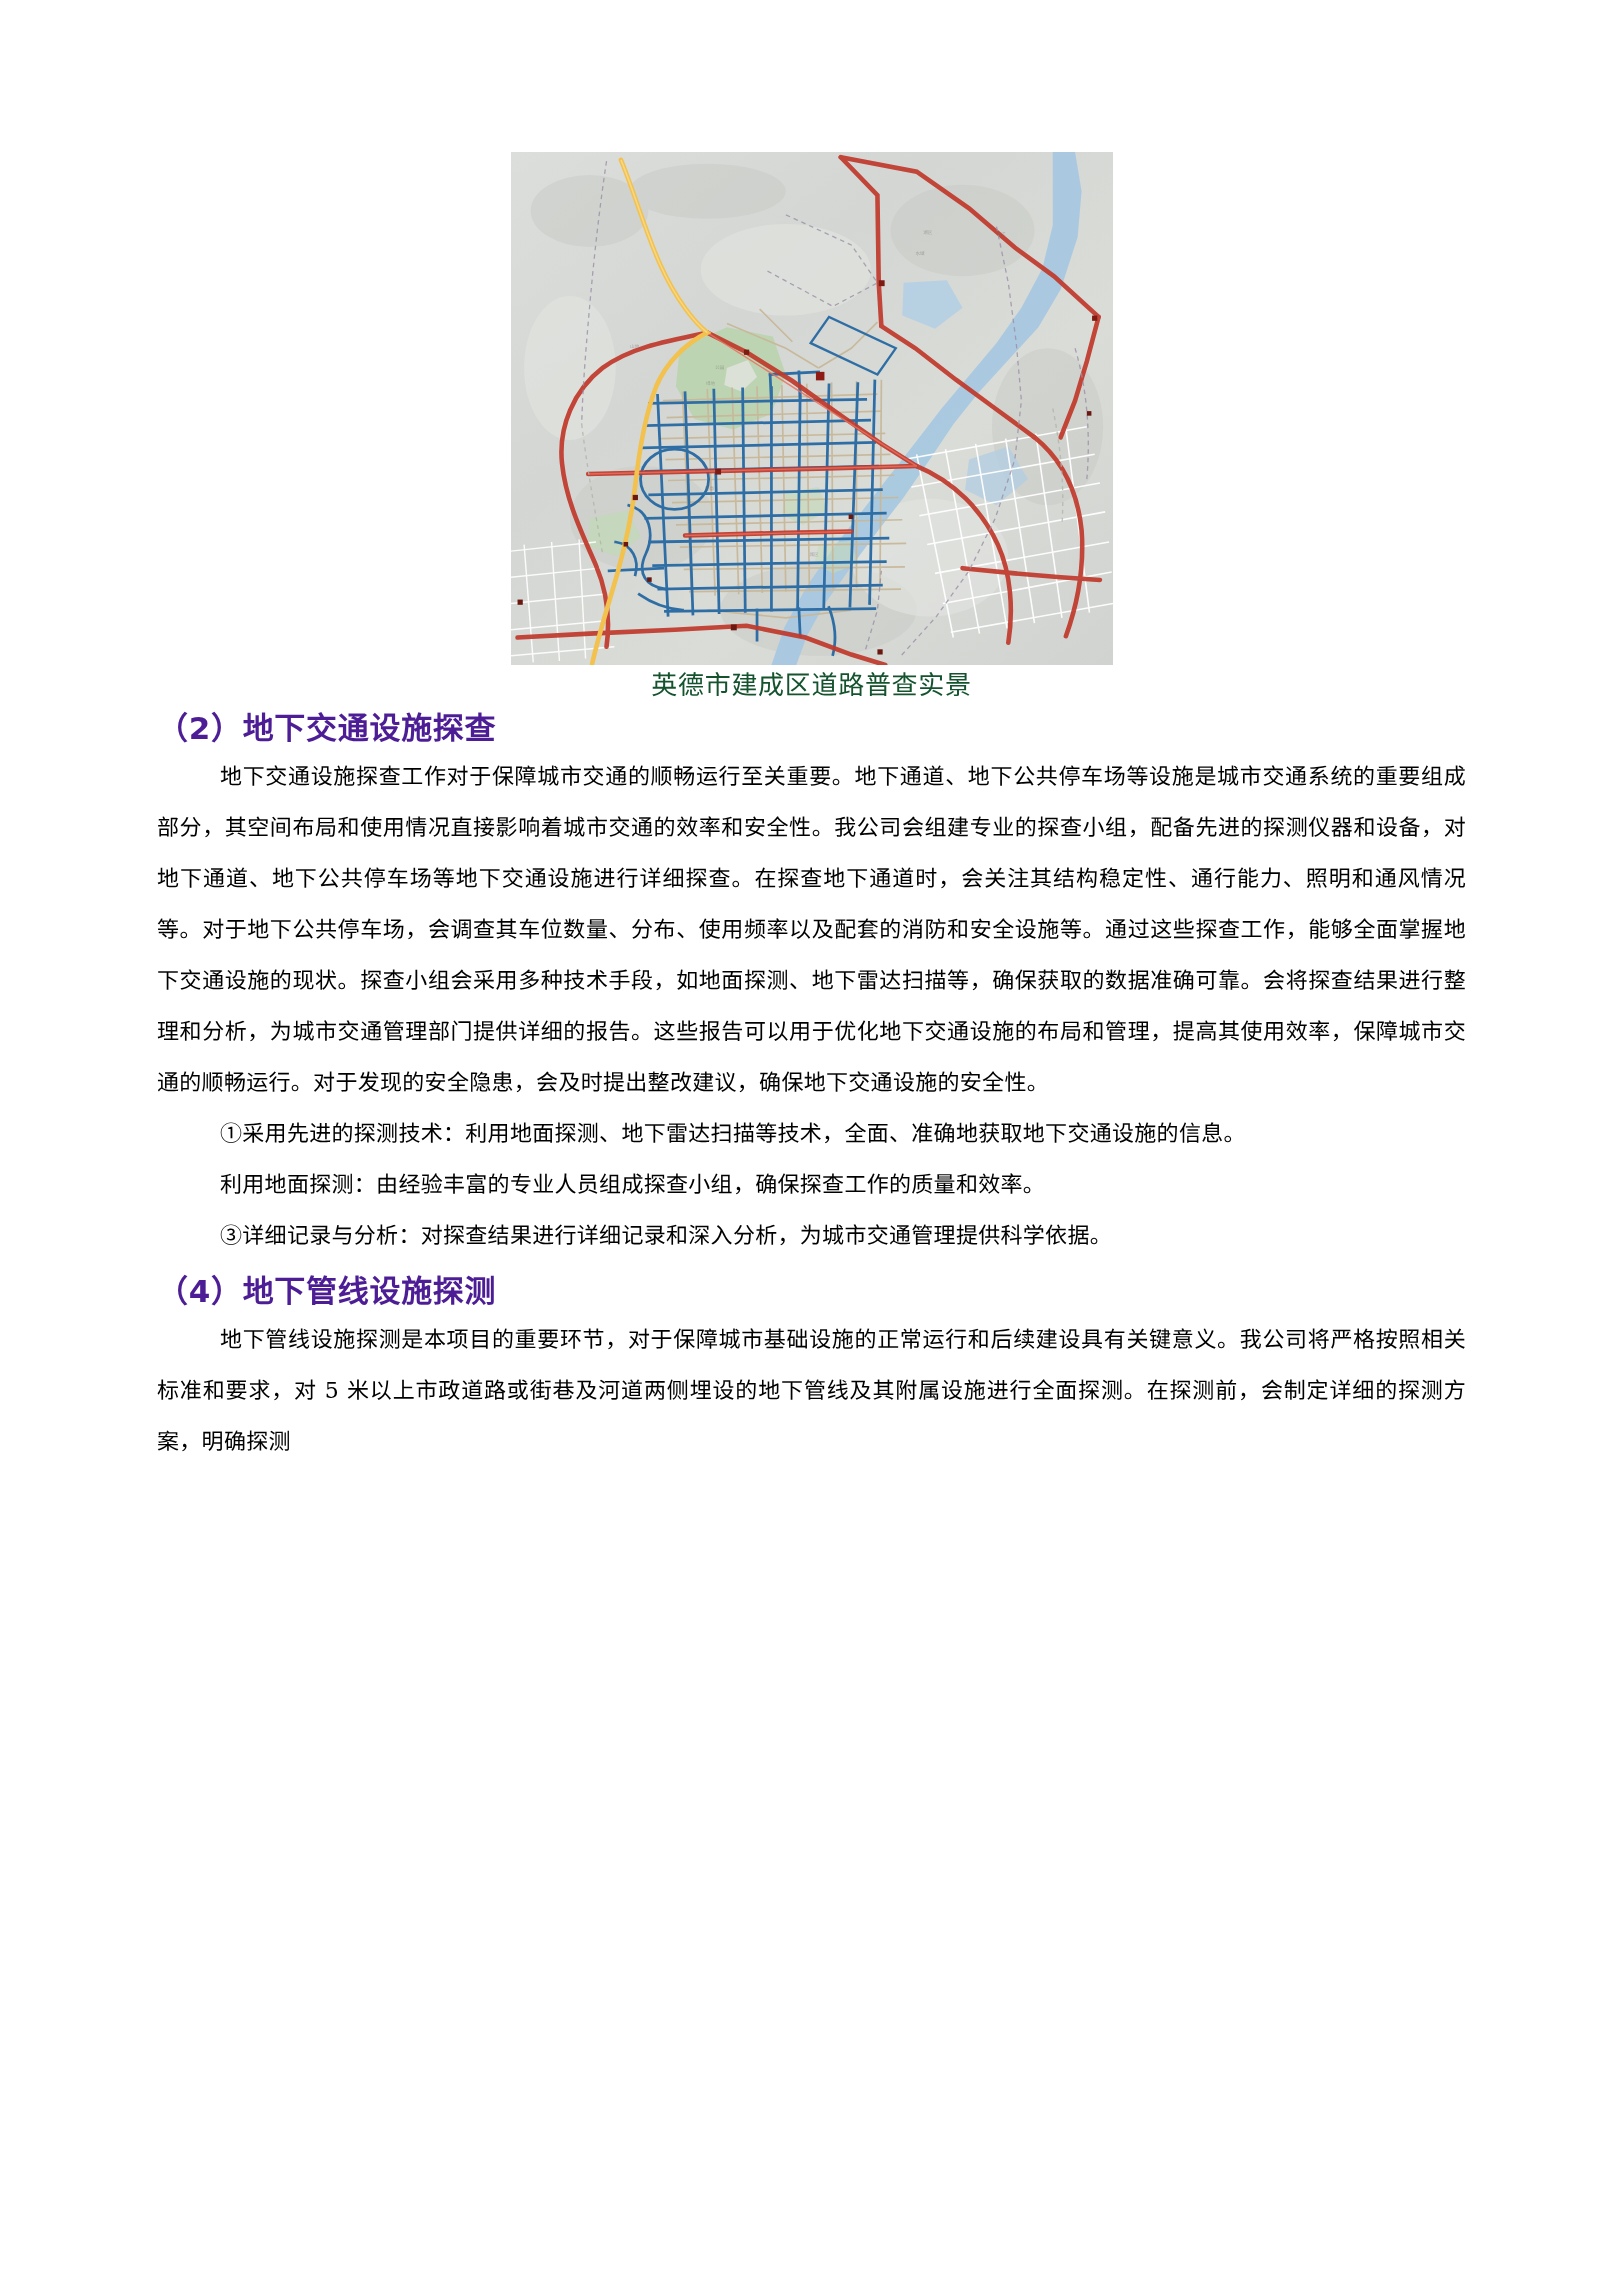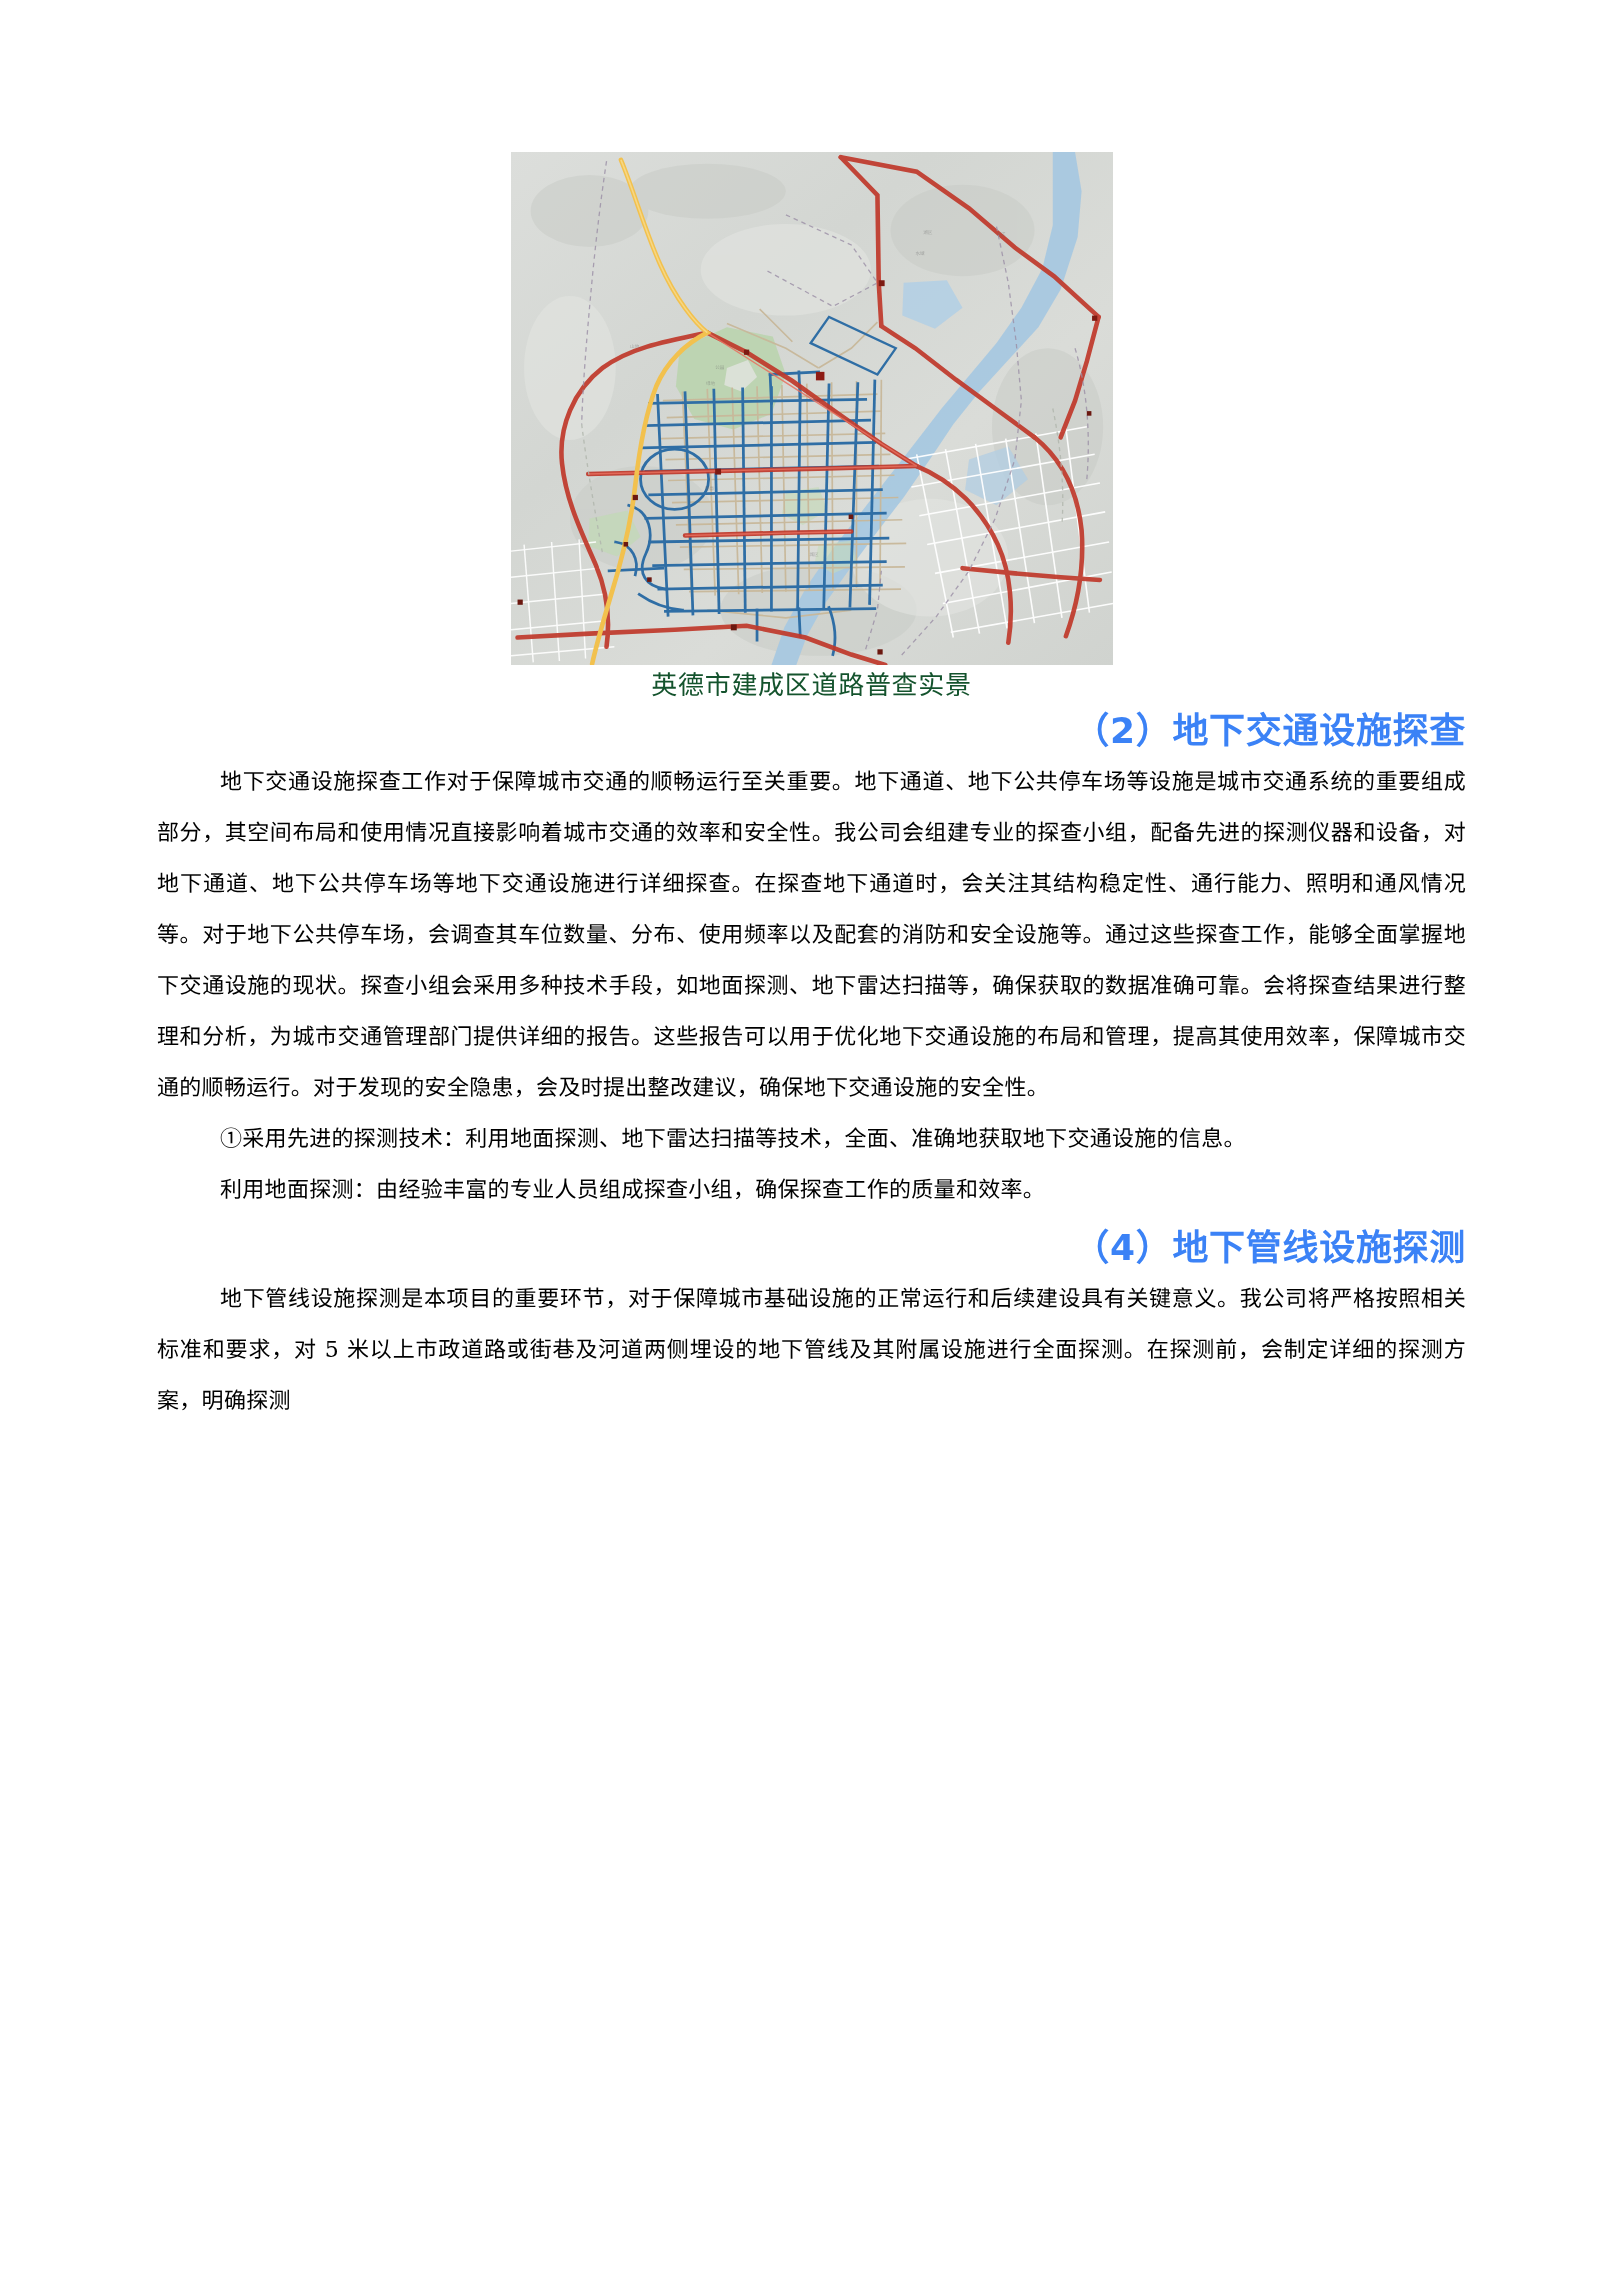--- a/index.html
+++ b/index.html
@@ -57,26 +57,25 @@
   .body-col {
     margin: 0 auto;
     width: 1309px;        
     padding-left: 0;
     box-sizing: border-box;
   }
 
   .h-sub {
     font-family: "DejaVu Sans", "Liberation Sans", sans-serif;
     font-weight: bold;
-    font-size: 36px;
+    font-size: 31px;
     line-height: 1.08;
     letter-spacing: 0.7px;
     margin: 10.5px 0 0 0;
-    color: #3b82f6;
-    text-align: right;
+    color: #4c1d95;
   }
   .h-sub.tight { margin-top: 14.4px; }
 
   p.para {
     font-family: "DejaVu Serif", "Liberation Serif", serif;
     font-size: 22px;
     line-height: 51px;
     letter-spacing: 0.3px;
     text-align: justify;
     text-justify: inter-character;
@@ -324,20 +323,21 @@
     <h2 class="h-sub">（2）地下交通设施探查</h2>
 
     <div class="gap-xs"></div>
 
     <p class="para indent2">地下交通设施探查工作对于保障城市交通的顺畅运行至关重要。地下通道、地下公共停车场等设施是城市交通系统的重要组成部分，其空间布局和使用情况直接影响着城市交通的效率和安全性。我公司会组建专业的探查小组，配备先进的探测仪器和设备，对地下通道、地下公共停车场等地下交通设施进行详细探查。在探查地下通道时，会关注其结构稳定性、通行能力、照明和通风情况等。对于地下公共停车场，会调查其车位数量、分布、使用频率以及配套的消防和安全设施等。通过这些探查工作，能够全面掌握地下交通设施的现状。探查小组会采用多种技术手段，如地面探测、地下雷达扫描等，确保获取的数据准确可靠。会将探查结果进行整理和分析，为城市交通管理部门提供详细的报告。这些报告可以用于优化地下交通设施的布局和管理，提高其使用效率，保障城市交通的顺畅运行。对于发现的安全隐患，会及时提出整改建议，确保地下交通设施的安全性。</p>
 
     <p class="para indent2">①采用先进的探测技术：利用地面探测、地下雷达扫描等技术，全面、准确地获取地下交通设施的信息。</p>
 
     <p class="para indent2">利用地面探测：由经验丰富的专业人员组成探查小组，确保探查工作的质量和效率。</p>
 
+    <p class="para indent2">③详细记录与分析：对探查结果进行详细记录和深入分析，为城市交通管理提供科学依据。</p>
 
 
     <h2 class="h-sub tight">（4）地下管线设施探测</h2>
 
     <div class="gap-xs"></div>
 
     <p class="para indent2">地下管线设施探测是本项目的重要环节，对于保障城市基础设施的正常运行和后续建设具有关键意义。我公司将严格按照相关标准和要求，对 5 米以上市政道路或街巷及河道两侧埋设的地下管线及其附属设施进行全面探测。在探测前，会制定详细的探测方案，明确探测</p>
 
   </div>
 </div>

